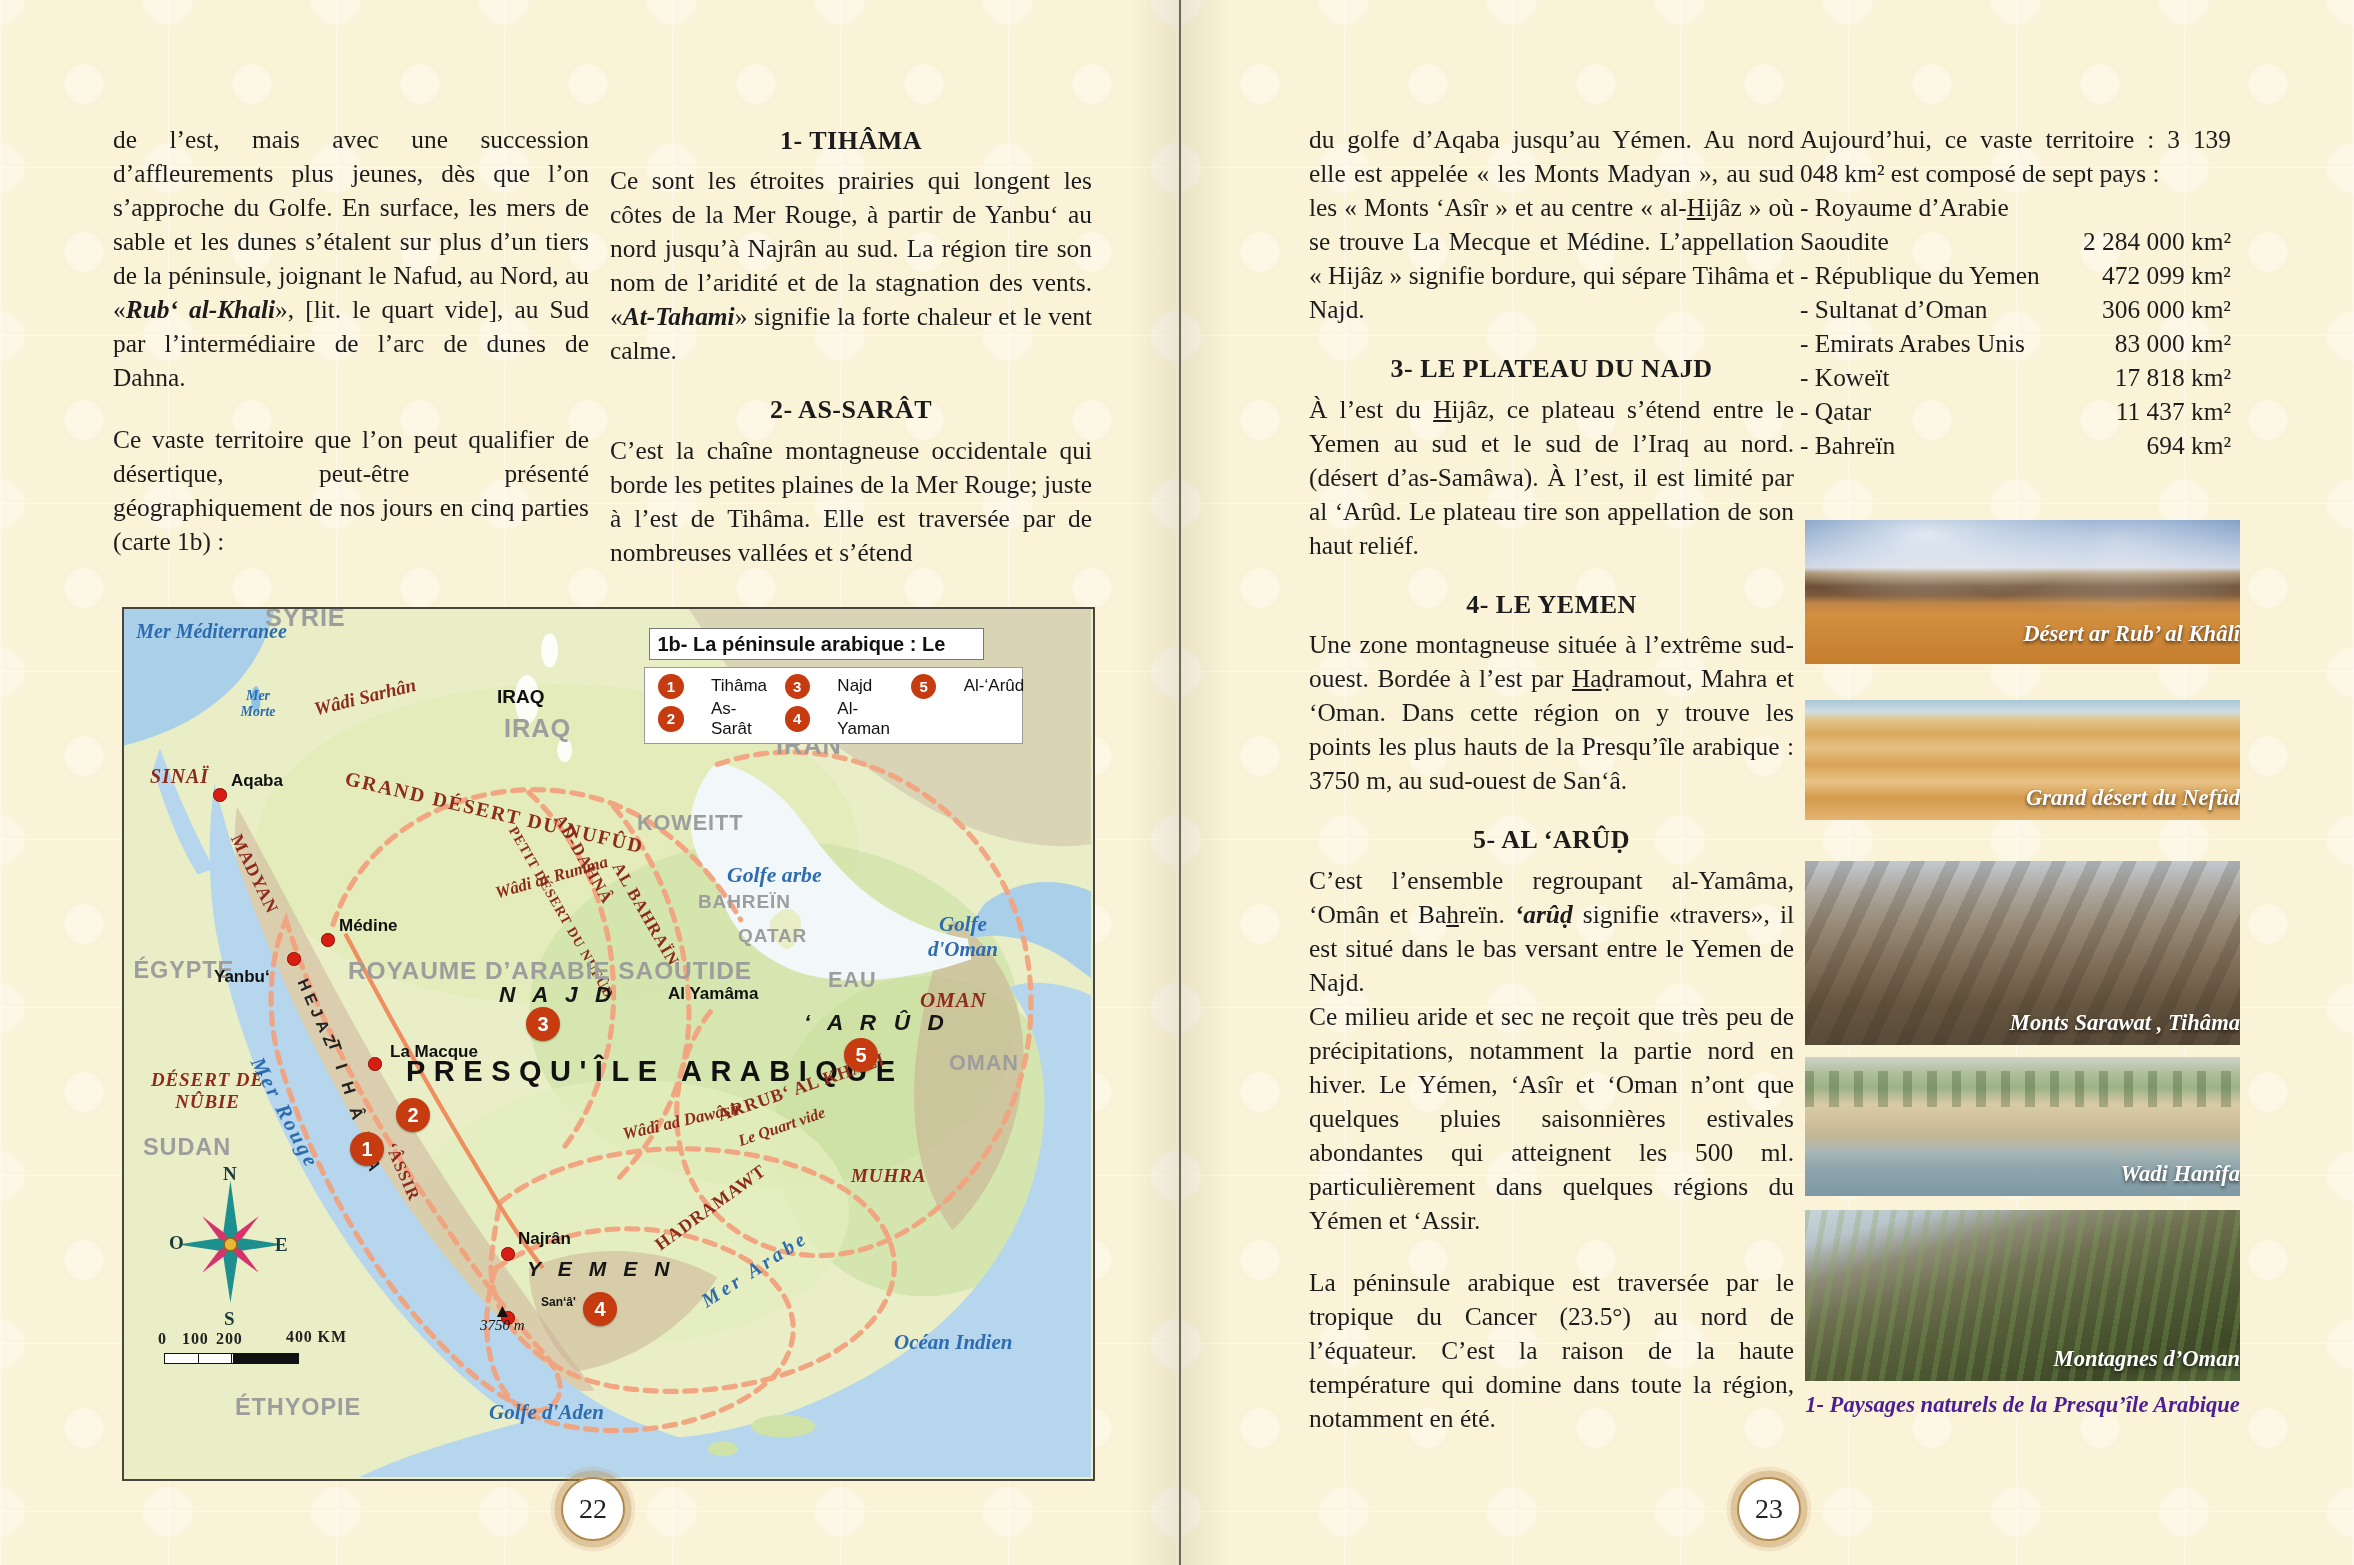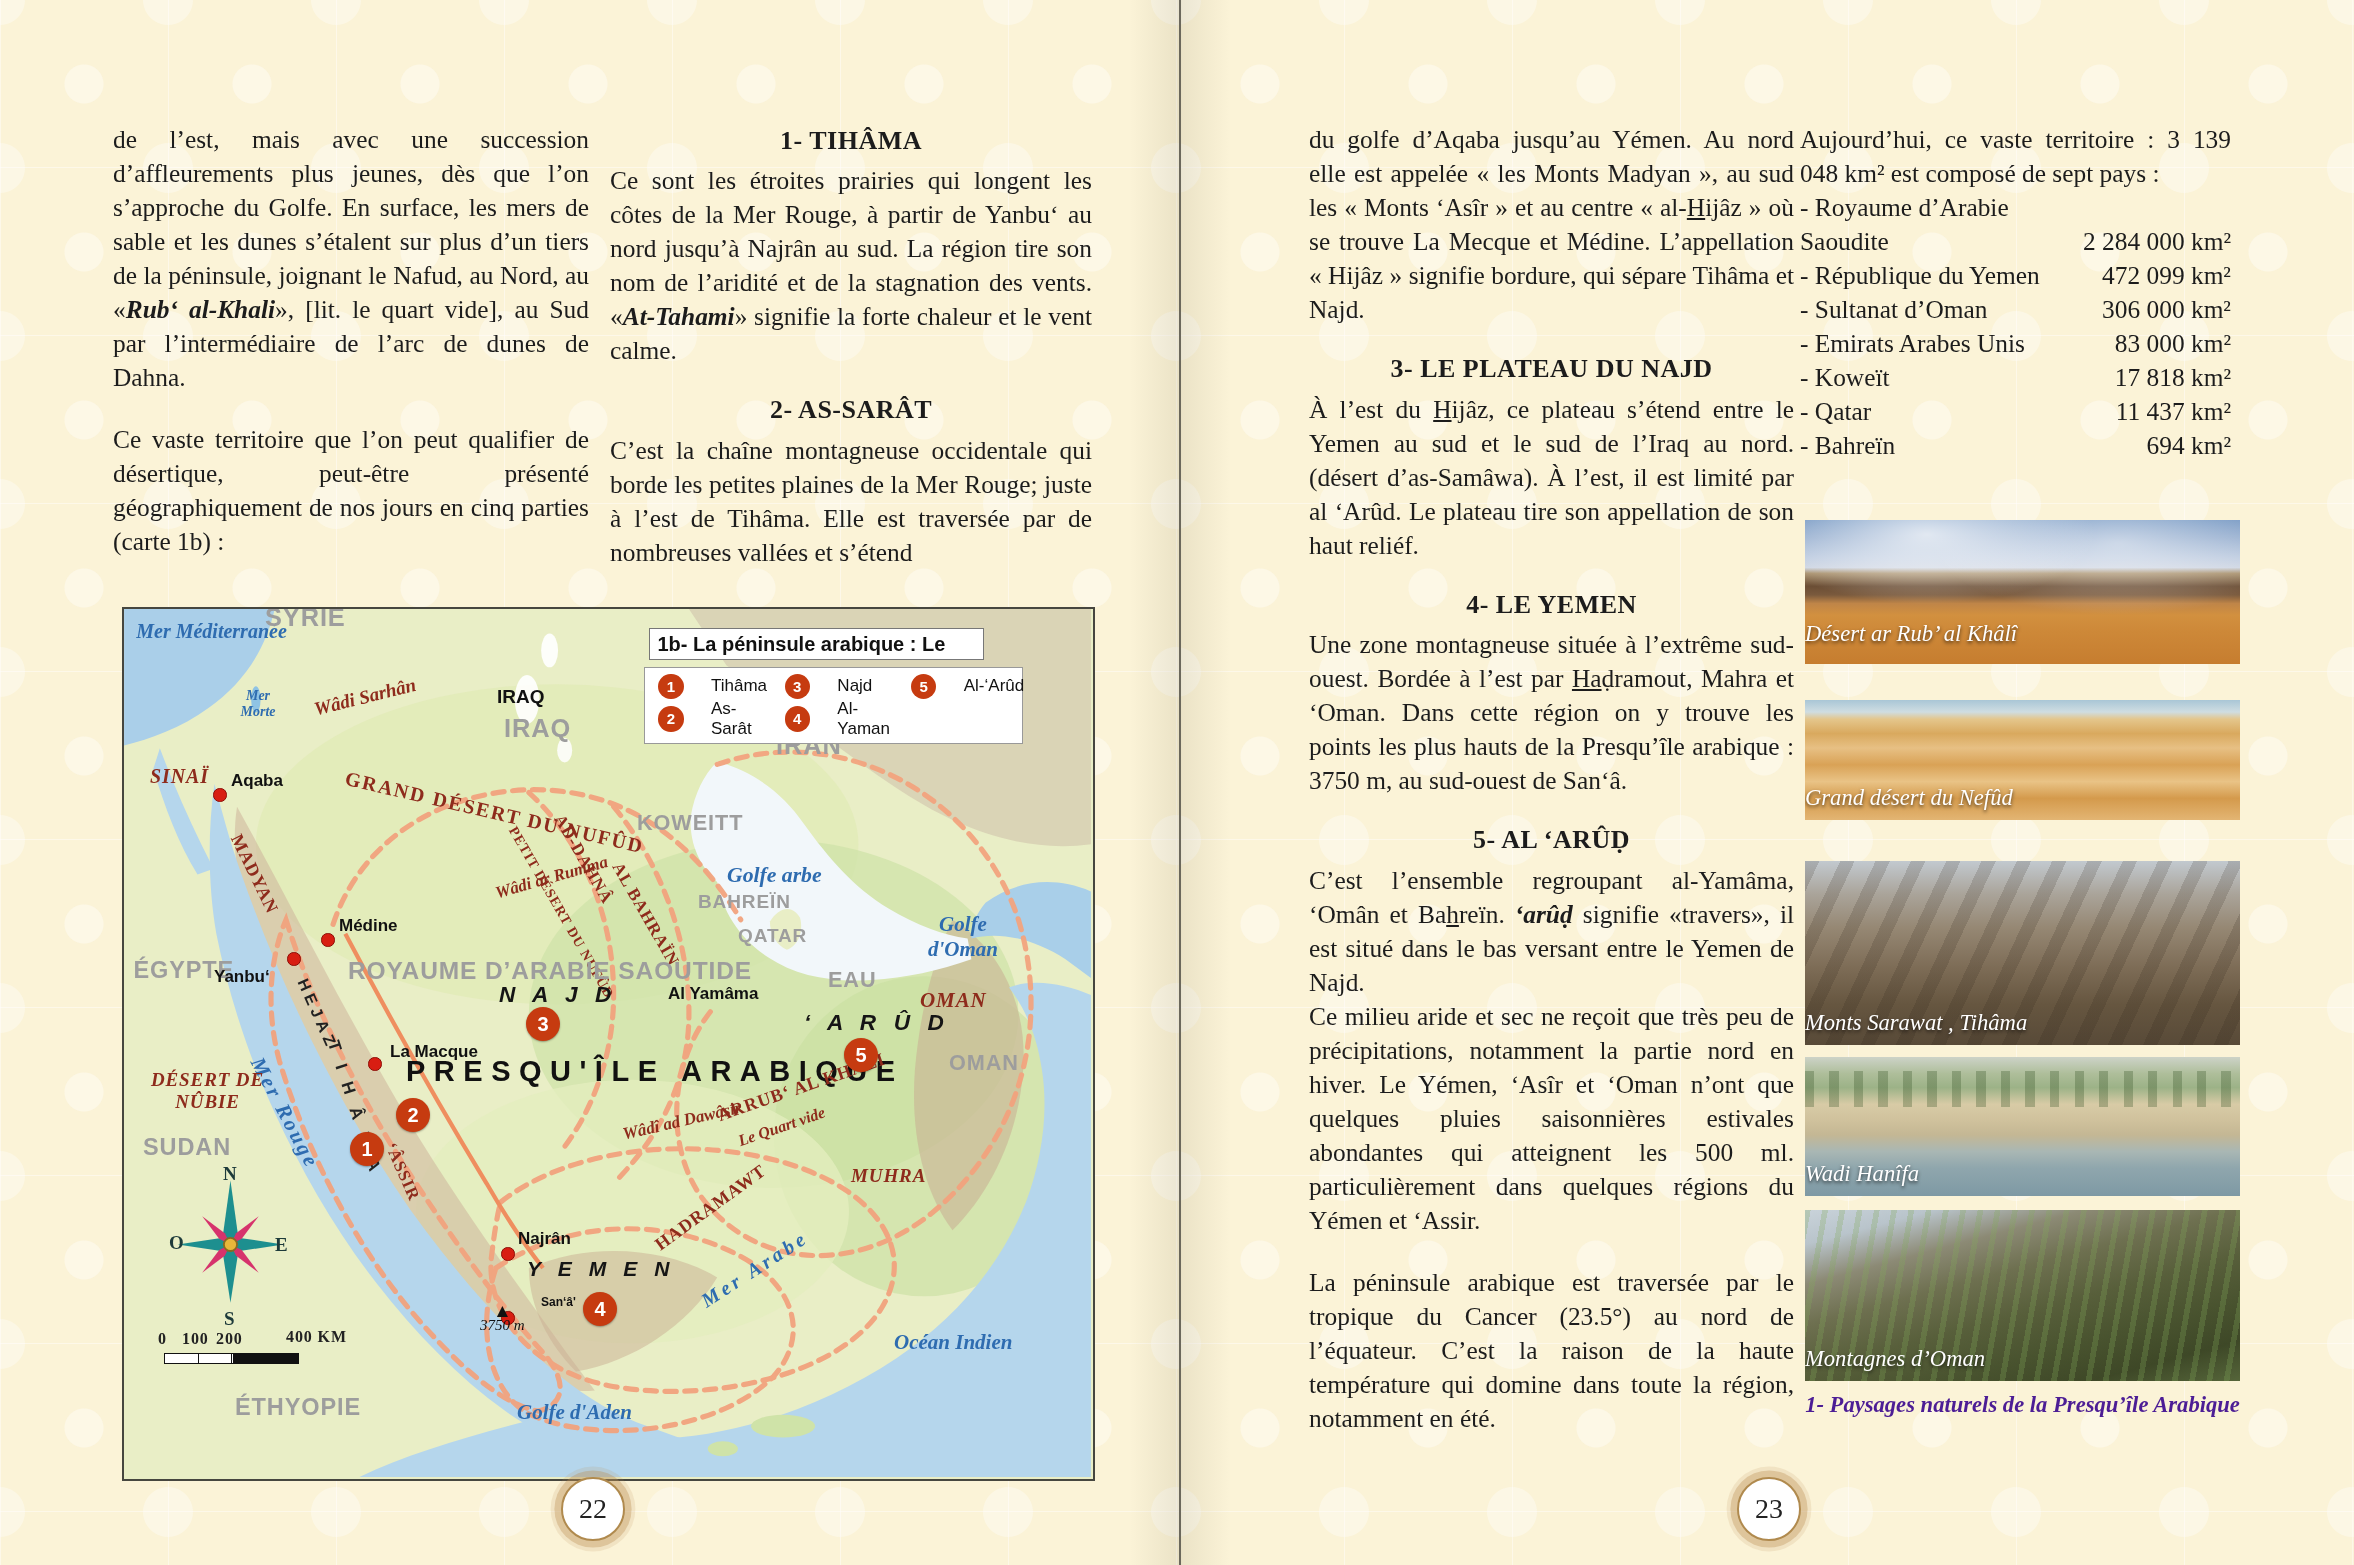--- a/index.html
+++ b/index.html
@@ -58,21 +58,21 @@
     display:grid;grid-template-rows:repeat(2,1fr);grid-auto-flow:column;padding:5.6px 3.8px;}
   .legend-item{display:flex;align-items:center;gap:9.4px;padding-left:9.4px;width:117px;}
   .legend-item .lnum{width:25.4px;height:25.4px;border-radius:50%;background:#c63b10;color:#fff;font-family:"Liberation Sans",sans-serif;
     font-weight:bold;font-size:15px;display:flex;align-items:center;justify-content:center;flex:0 0 25.4px;}
   .legend-item .ltext{font-family:"Liberation Sans",sans-serif;font-size:17px;color:#111;margin-left:18px;}
   
   #scalebar{position:absolute;left:40px;top:744px;width:133px;height:8.5px;border:1.9px solid #111;box-sizing:content-box;background:#fff;}
   #scalebar .seg{position:absolute;top:0;height:100%;}
   
   .photo{position:absolute;left:1805px;width:435px;overflow:hidden;}
-  .photo .cap{position:absolute;left:0;right:0;bottom:9.4px;text-align:left;color:#fff;font-style:italic;font-weight:normal;
+  .photo .cap{position:absolute;left:0;right:0;bottom:9.4px;text-align:right;color:#fff;font-style:italic;font-weight:bold;
     font-size:22.6px;text-shadow:0 1.9px 3.8px rgba(0,0,0,.65);}
   .photo-1{top:520px;height:144px;background:
     radial-gradient(ellipse at 28% 10%, rgba(255,255,255,.75) 0%, transparent 38%),
     radial-gradient(ellipse at 72% 16%, rgba(255,255,255,.5) 0%, transparent 42%),
     linear-gradient(180deg,#6f93c0 0%,#8fa9cc 12%,#b9c8de 26%,#ccd4e2 33%,#a8906c 37%,#6b4e35 46%,#7a5a3d 52%,#bf8548 58%,#d2903f 66%,#cd8838 78%,#c67d2f 100%);}
   .photo-2{top:700px;height:120px;background:
     linear-gradient(180deg,#a9c6d6 0%,#cfdde2 10%,#e4c68c 16%,#d9a95e 28%,#e7c084 40%,#d9a256 54%,#e9c386 68%,#d49a4c 82%,#e3b573 100%);}
   .photo-3{top:861px;height:184px;background:
     repeating-linear-gradient(115deg, rgba(40,30,20,.16) 0 13px, transparent 13px 32px),
     linear-gradient(180deg,#c2c9cf 0%,#aaa49a 18%,#968874 36%,#7d6c56 58%,#665640 78%,#584a38 100%);}
@@ -208,21 +208,21 @@
       <div class="mlabel lab-wadi" style="left: 612px; top: 524px; font-size: 16px; transform: rotate(-19deg);">Le Quart vide</div>
       <div class="mlabel lab-redregion" style="left: 727px; top: 556px; font-size: 19px;">MUHRA</div>
       <div class="mlabel lab-desert" style="left: 527px; top: 629px; font-size: 18px; transform: rotate(-36deg);">HADRAMAWT</div>
       <div class="mlabel lab-bigregion" style="left: 403px; top: 648px; font-size: 21px;">Y  E  M  E  N</div>
       <div class="mlabel lab-ridge" style="left: 218px; top: 429px; font-size: 17px; transform: rotate(72deg);">T I H Â M A</div>
       <div class="mlabel lab-desert" style="left: 275px; top: 531px; font-size: 17px; transform: rotate(66deg);">‘ÂSSIR</div>
       <div class="mlabel lab-sea" style="left: 143px; top: 444px; font-size: 21px; transform: rotate(62deg); letter-spacing: 2.8px;">Mer Rouge</div>
       <div class="mlabel lab-redregion center" style="left: 13px; top: 460px; font-size: 19px; width: 141px;">DÉSERT DE NÛBIE</div>
       <div class="mlabel lab-country" style="left: 19px; top: 525px; font-size: 23.5px;">SUDAN</div>
       <div class="mlabel lab-country" style="left: 111px; top: 785px; font-size: 23.5px;">ÉTHYOPIE</div>
-      <div class="mlabel lab-sea" style="left: 365px; top: 791px; font-size: 21px; margin-left: 28px;">Golfe d'Aden</div>
+      <div class="mlabel lab-sea" style="left: 365px; top: 791px; font-size: 21px;">Golfe d'Aden</div>
       <div class="mlabel lab-sea" style="left: 573px; top: 684px; font-size: 20px; transform: rotate(-33deg); letter-spacing: 3.8px;">Mer Arabe</div>
       <div class="mlabel lab-sea" style="left: 770px; top: 721px; font-size: 21px;">Océan Indien</div>
       <div class="city-dot" style="left: 95px; top: 185px;"></div>
       <div class="mlabel lab-city" style="left: 107px; top: 162px; font-size: 17px;">Aqaba</div>
       <div class="city-dot" style="left: 203px; top: 330px;"></div>
       <div class="mlabel lab-city" style="left: 215px; top: 307px; font-size: 17px;">Médine</div>
       <div class="city-dot" style="left: 169px; top: 349px;"></div>
       <div class="mlabel lab-city" style="left: 90px; top: 358px; font-size: 17px;">Yanbu‘</div>
       <div class="city-dot" style="left: 250px; top: 454px;"></div>
       <div class="mlabel lab-city" style="left: 266px; top: 433px; font-size: 17px;">La Macque</div>

